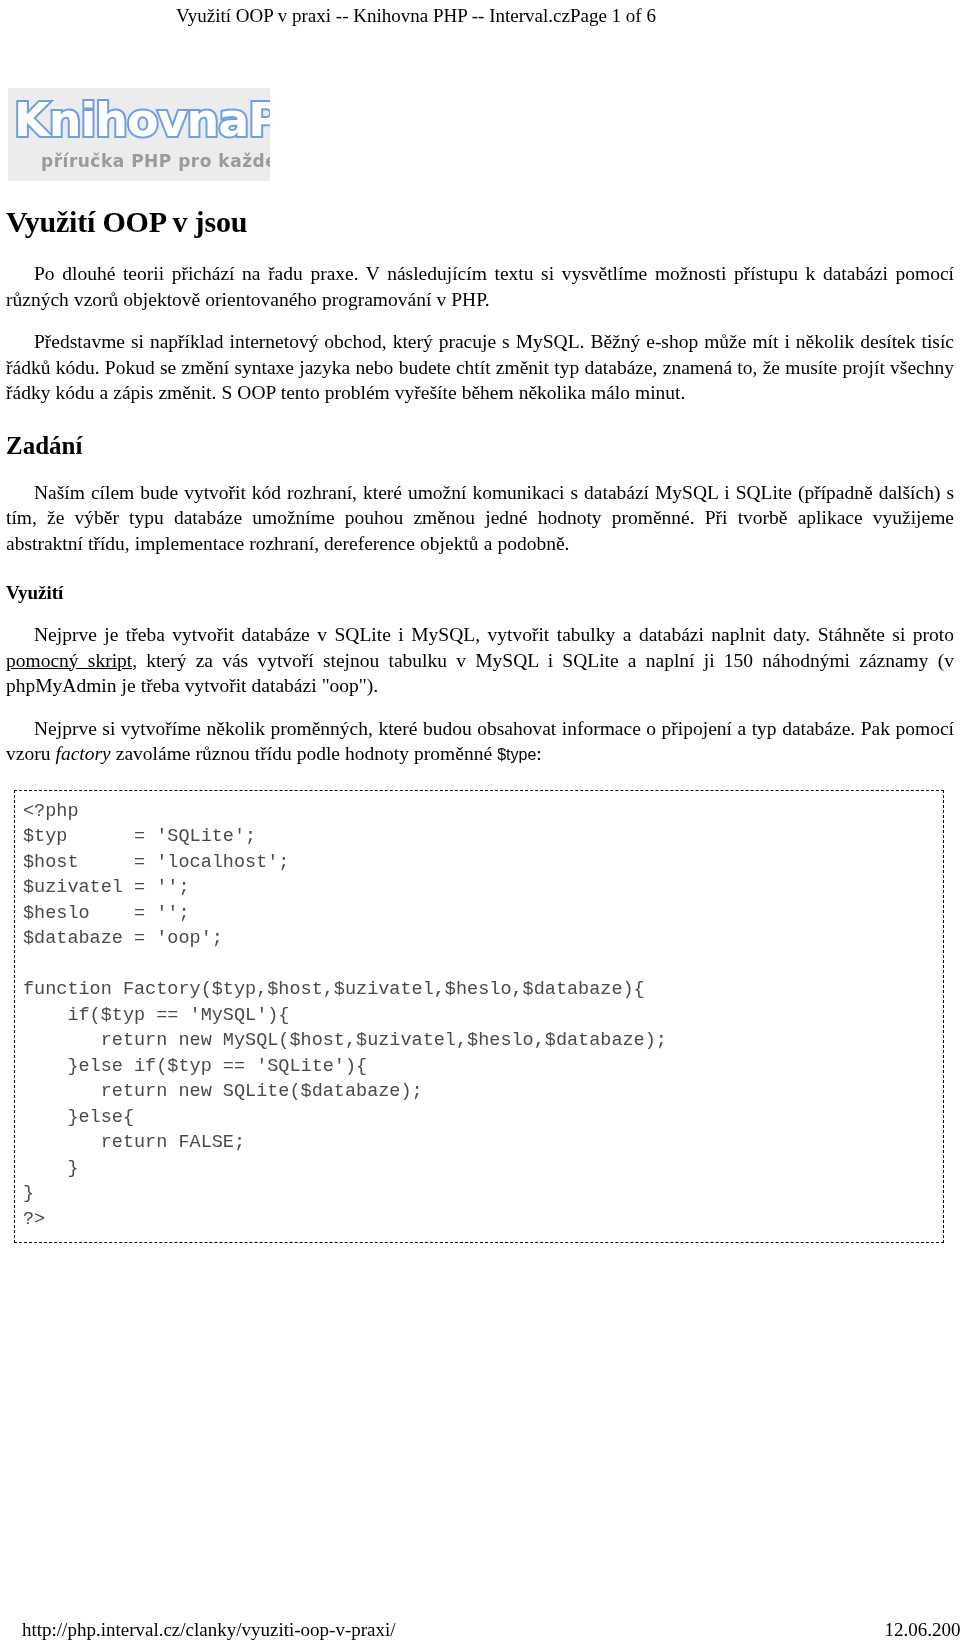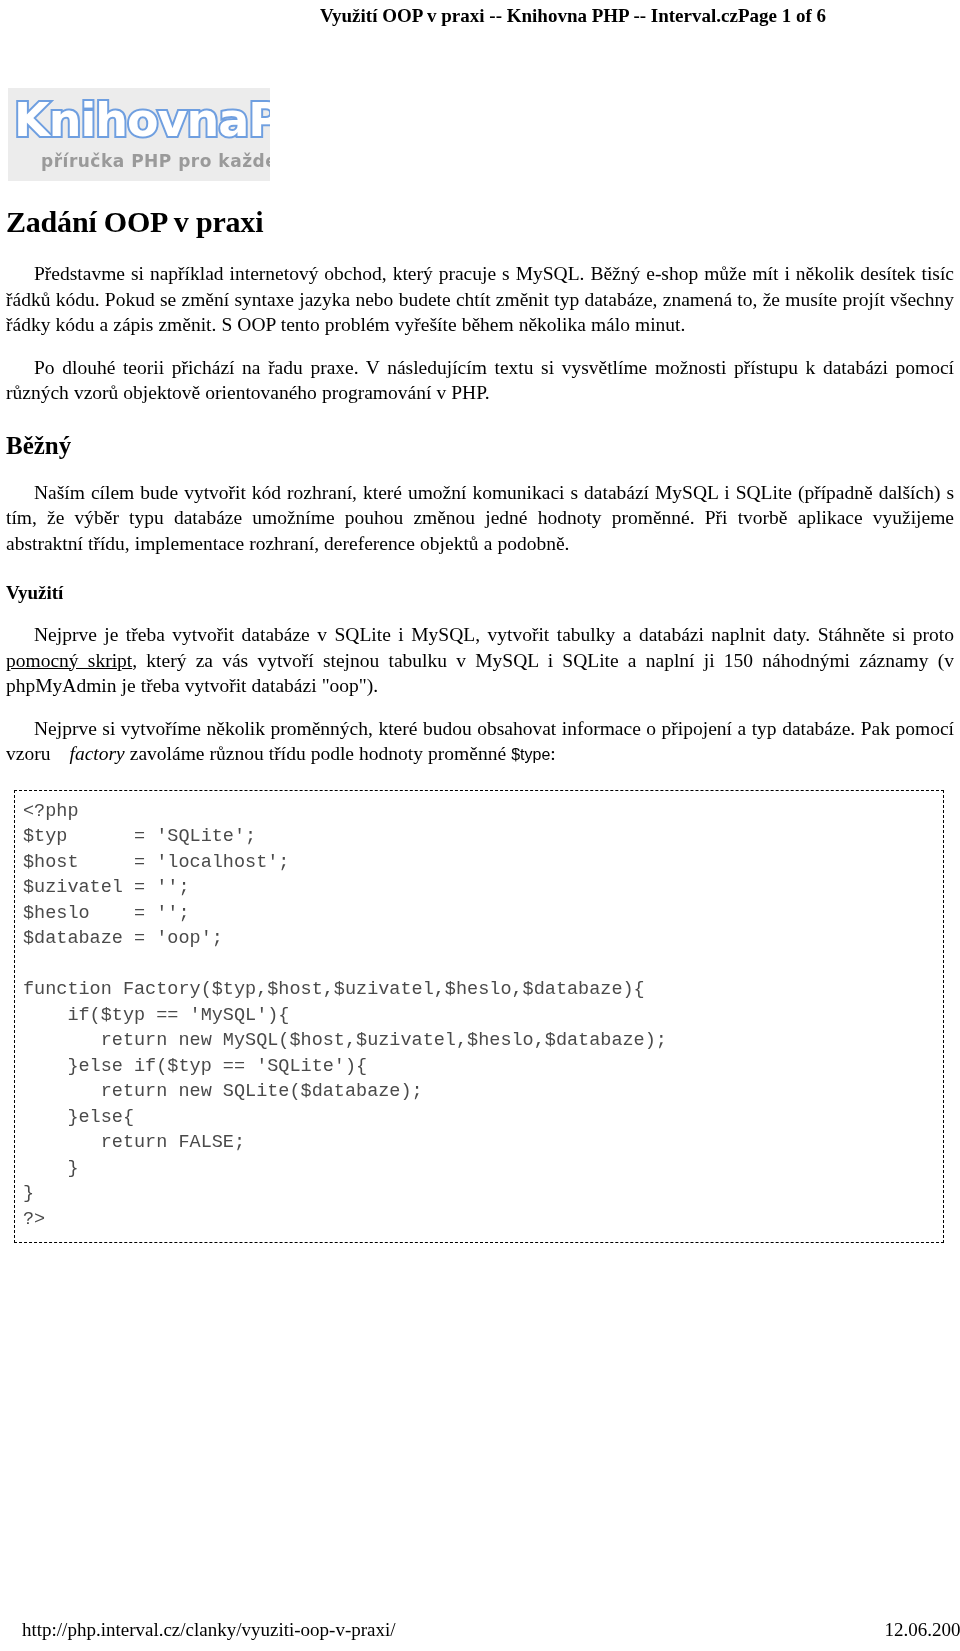--- a/index.html
+++ b/index.html
@@ -18,26 +18,25 @@
 
   
   .page-header {
     position: absolute;
     top: 4px;
     left: 0;
     width: 832px;
     height: 26px;
     display: flex;
     align-items: flex-start;
-    justify-content: flex-end;
+    justify-content: center;
     font-size: 19px;
     line-height: 23px;
     padding: 0 6px;
     box-sizing: border-box;
-    font-weight: bold;
   }
   .page-header .hdr-left { white-space: nowrap; }
   .page-header .hdr-right { white-space: nowrap; }
 
   
   .logo-box {
     position: absolute;
     left: 8px;
     top: 88px;
     width: 262px;
@@ -108,21 +107,21 @@
     text-align: justify;
     text-indent: 28px;
     word-spacing: 0.2px;
   }
   p.para:last-child { margin-bottom: 0; }
 
   .mono-inline {
     font-family: Liberation Sans, sans-serif;
     font-size: 16px;
   }
-  .ital { font-style: italic; margin-left: 14px; }
+  .ital { font-style: italic; }
   a.doc-link {
     color: #000000;
     text-decoration: underline;
   }
 
   
   .code-block {
     border: 1px dashed #000000;
     margin: 22px 0 0 8px;
     width: 930px;
@@ -164,26 +163,26 @@
   <span class="hdr-right">Page 1 of 6</span>
 </div>
 
 <div class="logo-box">
   <span class="logo-word">KnihovnaPHP</span>
   <span class="logo-tagline">příručka PHP pro každého</span>
 </div>
 
 <div class="content">
 
-  <h1 class="doc-h1">Zadání OOP v praxi</h1>
-
+  <h1 class="doc-h1">Využití OOP v jsou</h1>
+
+  <p class="para">Po dlouhé teorii přichází na řadu praxe. V následujícím textu si vysvětlíme možnosti přístupu k databázi pomocí různých vzorů objektově orientovaného programování v PHP.</p>
   <p class="para">Představme si například internetový obchod, který pracuje s MySQL. Běžný e-shop může mít i několik desítek tisíc řádků kódu. Pokud se změní syntaxe jazyka nebo budete chtít změnit typ databáze, znamená to, že musíte projít všechny řádky kódu a zápis změnit. S OOP tento problém vyřešíte během několika málo minut.</p>
-  <p class="para">Po dlouhé teorii přichází na řadu praxe. V následujícím textu si vysvětlíme možnosti přístupu k databázi pomocí různých vzorů objektově orientovaného programování v PHP.</p>
-
-  <h2 class="doc-h2">Běžný</h2>
+
+  <h2 class="doc-h2">Zadání</h2>
   <p class="para">Naším cílem bude vytvořit kód rozhraní, které umožní komunikaci s databází MySQL i SQLite (případně dalších) s tím, že výběr typu databáze umožníme pouhou změnou jedné hodnoty proměnné. Při tvorbě aplikace využijeme abstraktní třídu, implementace rozhraní, dereference objektů a podobně.</p>
 
   <h3 class="doc-h3">Využití</h3>
   <p class="para"><span>Nejprve je třeba vytvořit databáze v SQLite i MySQL, vytvořit tabulky a databázi naplnit daty. Stáhněte si proto </span><a class="doc-link" href="#">pomocný skript</a><span>, který za vás vytvoří stejnou tabulku v MySQL i SQLite a naplní ji 150 náhodnými záznamy (v phpMyAdmin je třeba vytvořit databázi "oop").</span></p>
 
   <p class="para"><span>Nejprve si vytvoříme několik proměnných, které budou obsahovat informace o připojení a typ databáze. Pak pomocí vzoru </span><span class="ital">factory</span><span> zavoláme různou třídu podle hodnoty proměnné </span><span class="mono-inline">$type</span><span>:</span></p>
 
   <div class="code-block">
     <pre>&lt;?php
 $typ      = 'SQLite';

